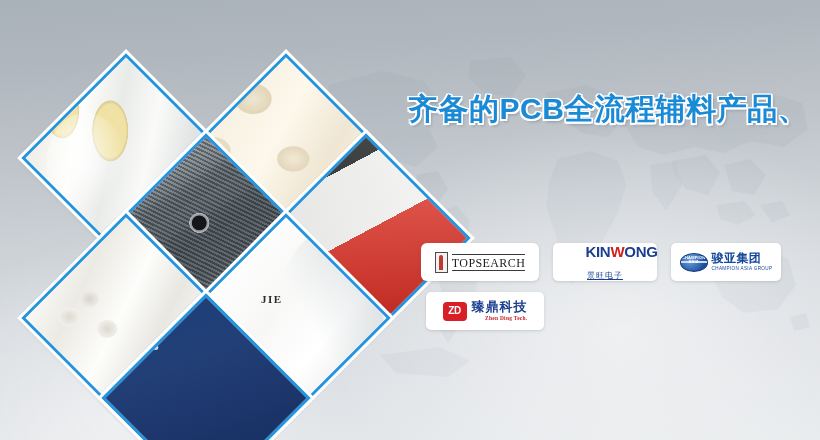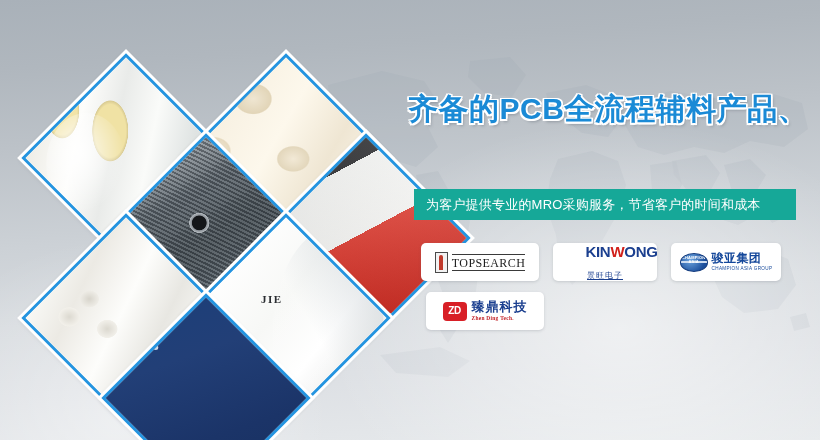--- a/index.html
+++ b/index.html
@@ -186,31 +186,31 @@
     letter-spacing: .2px;
   }
 
   
   #logo-row-1 {
     position: absolute; left: 13px; top: 243px;
     display: flex; gap: 14px;
   }
   #logo-row-2 {
     position: absolute; left: 18px; top: 292px;
-    display: flex; gap: 14px;
+    display: flex; gap: 14px; text-align: right;
   }
   .logo-chip {
     background: #ffffff;
     border-radius: 5px;
     box-shadow: 0 1px 3px rgba(80,90,100,.22);
     height: 38px;
     display: flex; align-items: center; justify-content: center;
     padding: 0 8px;
   }
-  .chip-w1 { width: 118px; }
+  .chip-w1 { width: 118px; border-radius: 6px; }
   .chip-w2 { width: 104px; }
   .chip-w3 { width: 110px; }
   .chip-w4 { width: 118px; }
 
   
   .ts-wrap { display:flex; align-items:center; gap:4px; }
   .ts-mark {
     width: 13px; height: 21px;
     border: 1.5px solid #4a4a4a;
     background: #f2f2f2;
@@ -373,23 +373,20 @@
       <div class="inner"></div>
     </div>
 
   </div>
 
   <div id="content">
 
     <div class="headline" id="headline-1">齐备的PCB全流程辅料产品、</div>
 
 
-    <div id="subtitle-bar">
-      <span id="subtitle-text">为客户提供专业的MRO采购服务，节省客户的时间和成本</span>
-    </div>
 
     <div id="logo-row-1">
 
       <div class="logo-chip chip-w1">
         <div class="ts-wrap">
           <span class="ts-mark"></span>
           <span class="ts-text">TOPSEARCH</span>
         </div>
       </div>
 

